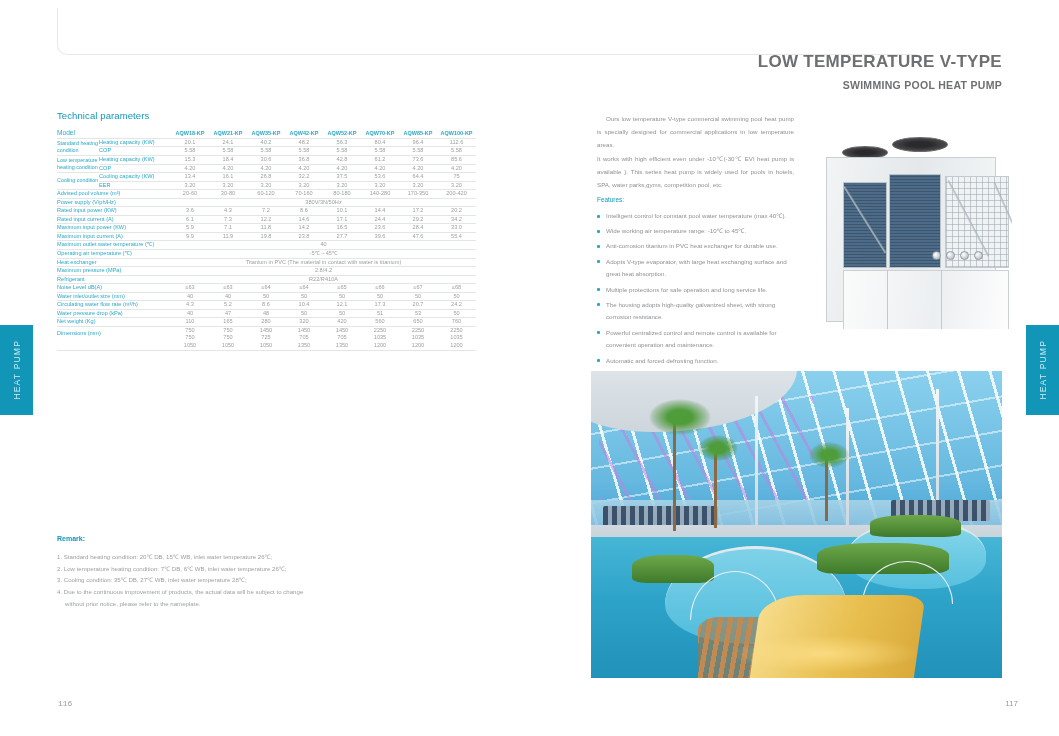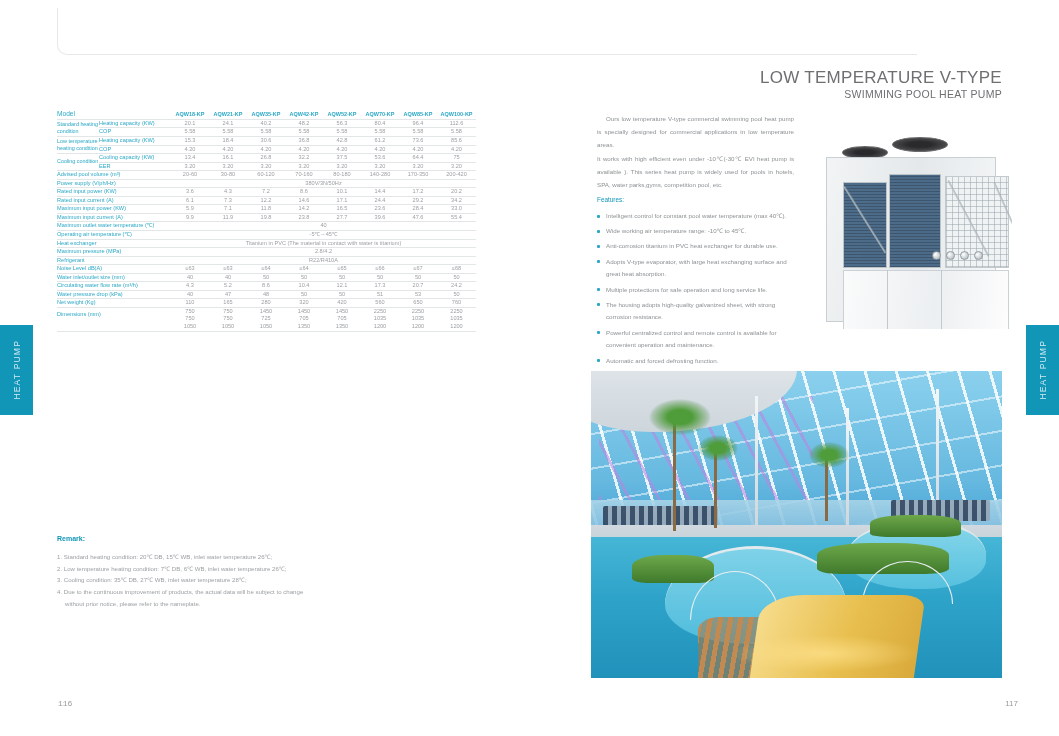--- a/index.html
+++ b/index.html
@@ -143,32 +143,34 @@
     font-size: 7px;
     margin-bottom: 5px;
     font-weight: bold;
   }
   .remark .indent { padding-left: 8px; }
 
   
   .title-block {
     position: absolute;
     right: 57px;
-    top: 68px;
+    top: 52px;
     text-align: right;
+    font-weight: bold;
   }
   .title-main {
     font-size: 17px;
     color: #6d6f71;
     letter-spacing: .3px;
   }
   .title-sub {
     font-size: 10.5px;
     color: #6d6f71;
     letter-spacing: .3px;
+    margin-top: 7px;
   }
 
   .intro {
     position: absolute;
     left: 597px;
     top: 112px;
     width: 197px;
     font-size: 6.2px;
     color: #8d9194;
     line-height: 2.1;
@@ -413,20 +415,21 @@
   <span>HEAT PUMP</span>
 </div>
 <div class="side-tab right">
   <span>HEAT PUMP</span>
 </div>
 
 <div class="page-num left">116</div>
 <div class="page-num right">117</div>
 
 <div class="left-page">
+  <div class="section-title">Technical parameters</div>
   <table class="spec">
     <colgroup>
       <col style="width:42px">
       <col style="width:72px">
       <col style="width:38px">
         <col style="width:38px">
         <col style="width:38px">
         <col style="width:38px">
       <col style="width:38px">
         <col style="width:38px">

